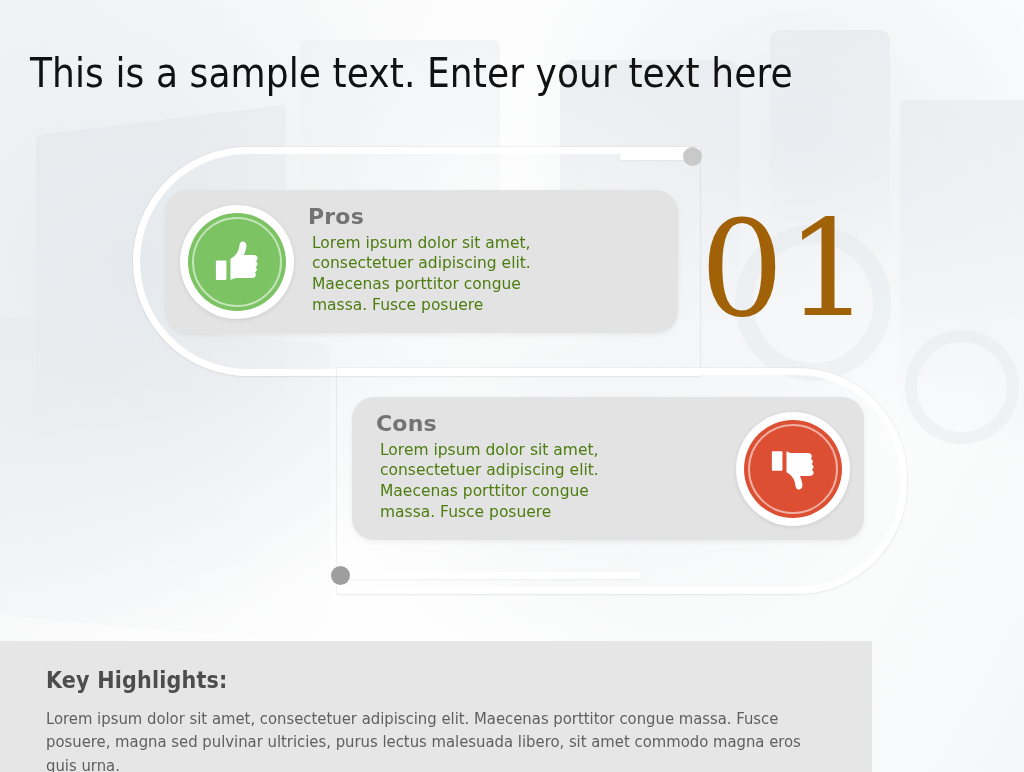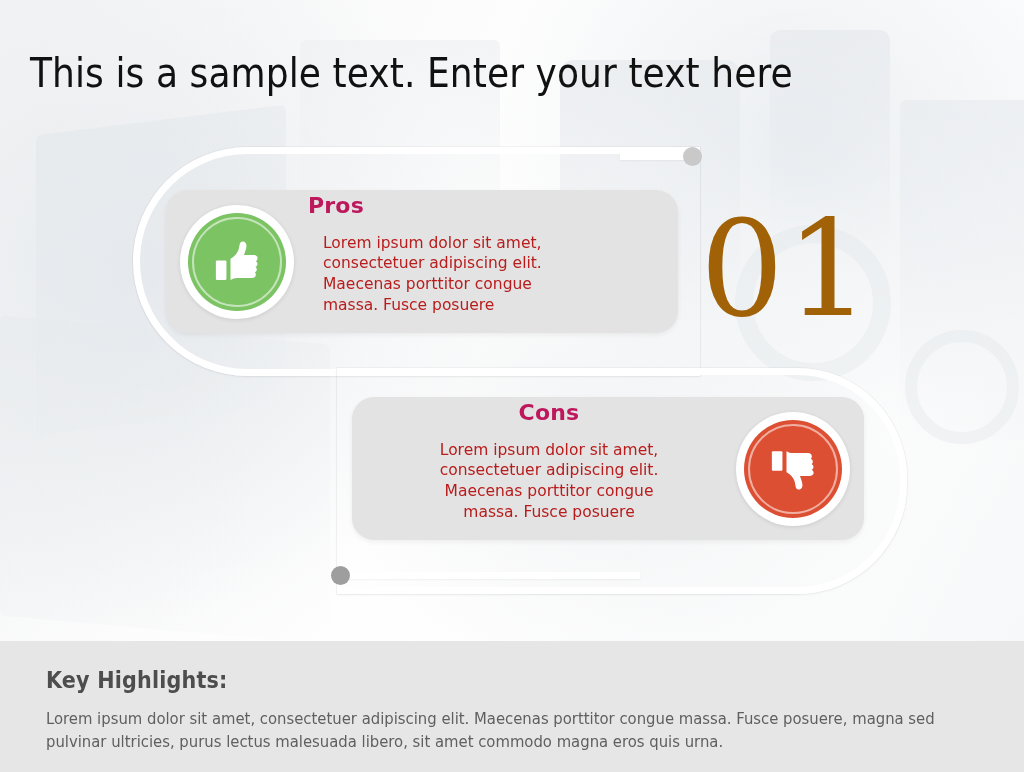--- a/index.html
+++ b/index.html
@@ -208,40 +208,40 @@
   .disc-red   { background: #dd4f32; }
 
   .card-text {
     flex: 1 1 auto;
     padding: 0 8px;
     min-width: 0;
   }
   .card-heading {
     font-size: 22px;
     font-weight: 700;
-    color: #be185d;
+    color: #737373;
     margin: 0 0 4px 0;
     letter-spacing: 0.2px;
   }
   .card-body {
     font-size: 15.5px;
     line-height: 1.33;
-    color: #b91c1c;
-    margin: 15px;
+    color: #4d7c0f;
+    margin: 4px;
     white-space: pre-line;
   }
   .card-pros .card-text { text-align: left;  padding-left: 14px; }
-  .card-cons .card-text { text-align: center; padding-right: 14px; }
+  .card-cons .card-text { text-align: left; padding-right: 14px; }
 
   
   .footer {
     position: absolute;
     left: 0;
     top: 641px;
-    width: 1024px;
+    width: 872px;
     height: 131px;
     background: #e6e6e6;
     z-index: 5;
     box-sizing: border-box;
     padding: 26px 46px 0 46px;
   }
   .footer-title {
     font-family: "DejaVu Sans Condensed", "Liberation Sans Narrow", "Liberation Sans", sans-serif;
     font-size: 23px;
     font-weight: 700;

